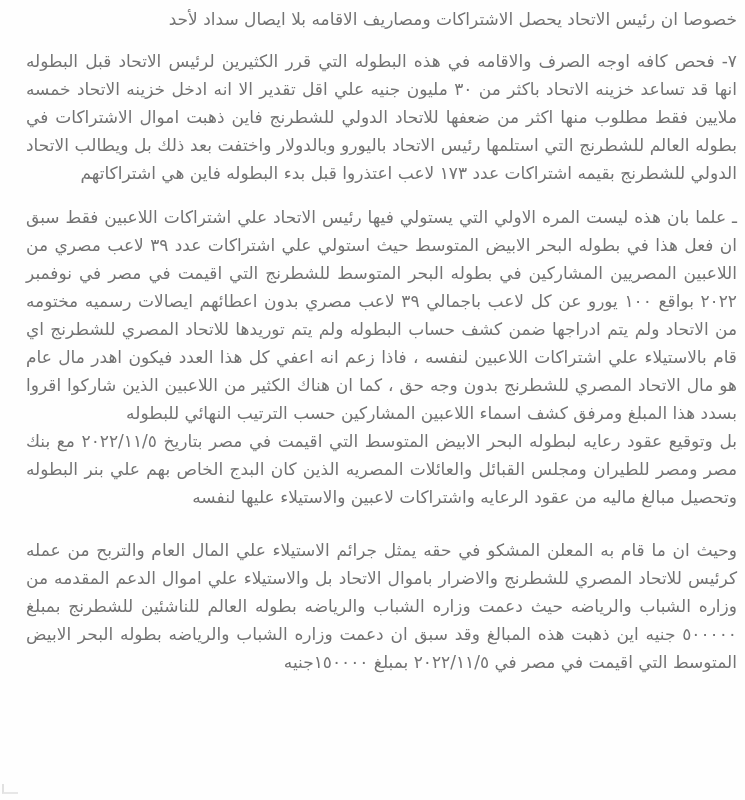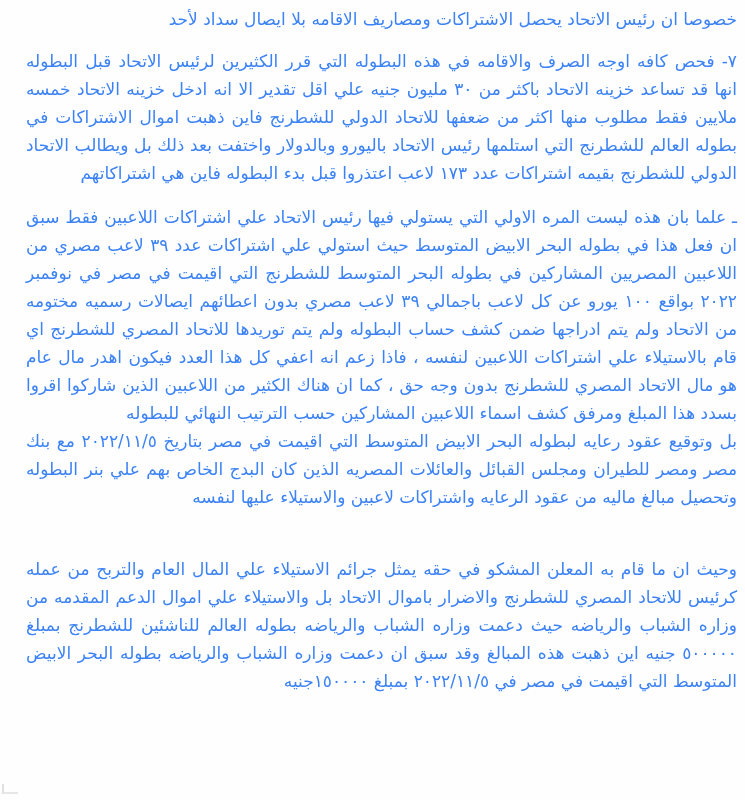--- a/index.html
+++ b/index.html
@@ -12,27 +12,27 @@
     position: relative;
   }
   .page {
     direction: rtl;
     width: 745px;
     height: 800px;
     padding: 5px 8px 0 26px;
     font-family: "DejaVu Sans", sans-serif;
     font-size: 17px;
     line-height: 28px;
-    color: #3b82f6;
+    color: #737373;
     text-align: justify;
   }
   .para { margin: 0; }
   .gap-sm { margin-bottom: 14px; }
   .gap-md { margin-bottom: 16px; }
-  .gap-lg { margin-bottom: 44px; }
+  .gap-lg { margin-bottom: 25px; }
   .scan-artifact {
     position: absolute;
     left: 2px;
     bottom: 6px;
     width: 16px;
     height: 10px;
     border-left: 2px solid #cfcfcf;
     border-bottom: 2px solid #d8d8d8;
     opacity: 0.6;
   }

